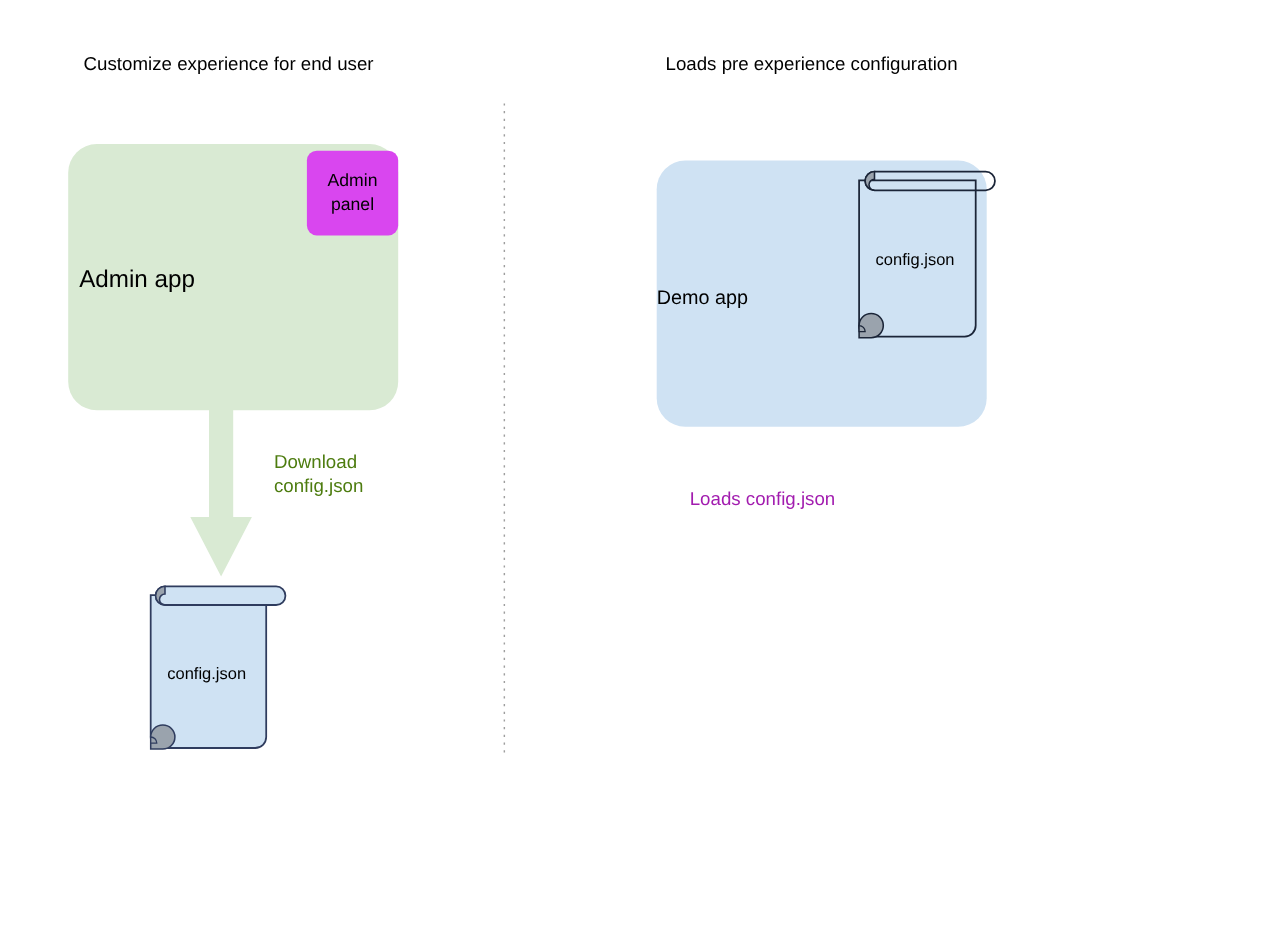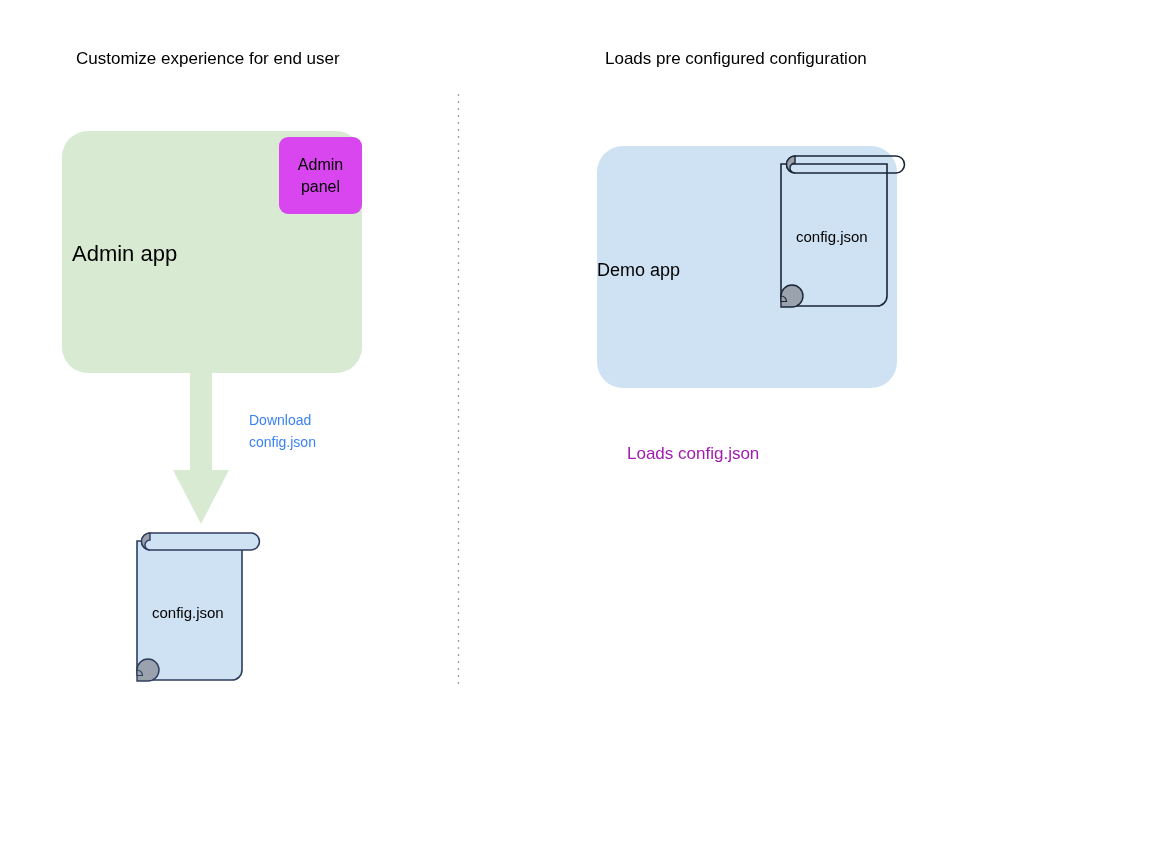--- a/index.html
+++ b/index.html
@@ -94,23 +94,23 @@
     top: 259px;
     width: 205px;
     text-align: left;
     font-size: 18px;
     line-height: 22px;
     color: #000;
   }
 
   .arrow-label {
     position: absolute;
-    font-size: 14px;
+    font-size: 17px;
     line-height: 22px;
-    color: #3b82f6;
+    color: #4d7c0f;
     white-space: pre-line;
   }
   #download-label { left: 249px; top: 409px; }
   #loads-label {
     position: absolute;
     left: 627px;
     top: 444px;
     font-size: 17px;
     line-height: 20px;
     color: #a21caf;
@@ -128,21 +128,21 @@
   #doc-left-label  { left: 152px; top: 604px; }
   #doc-right-label { left: 796px; top: 228px; }
 </style>
 </head>
 <body>
 
 <div class="canvas">
 
   <div class="caption" id="caption-left">Customize experience for end user</div>
 
-  <div class="caption" id="caption-right">Loads pre configured configuration</div>
+  <div class="caption" id="caption-right">Loads pre experience configuration</div>
 
   <svg class="svg-layer" id="arrow-layer" viewBox="0 0 1152 864" width="1152" height="864">
     <polygon points="190,360 212,360 212,470 229,470 201,524 173,470 190,470" fill="#d9ead3"></polygon>
   </svg>
 
   <div class="card" id="admin-app-card"></div>
   <div id="admin-app-label">Admin app</div>
 
   <div id="admin-panel-box">
     <span id="admin-panel-label">Admin<br>panel</span>

